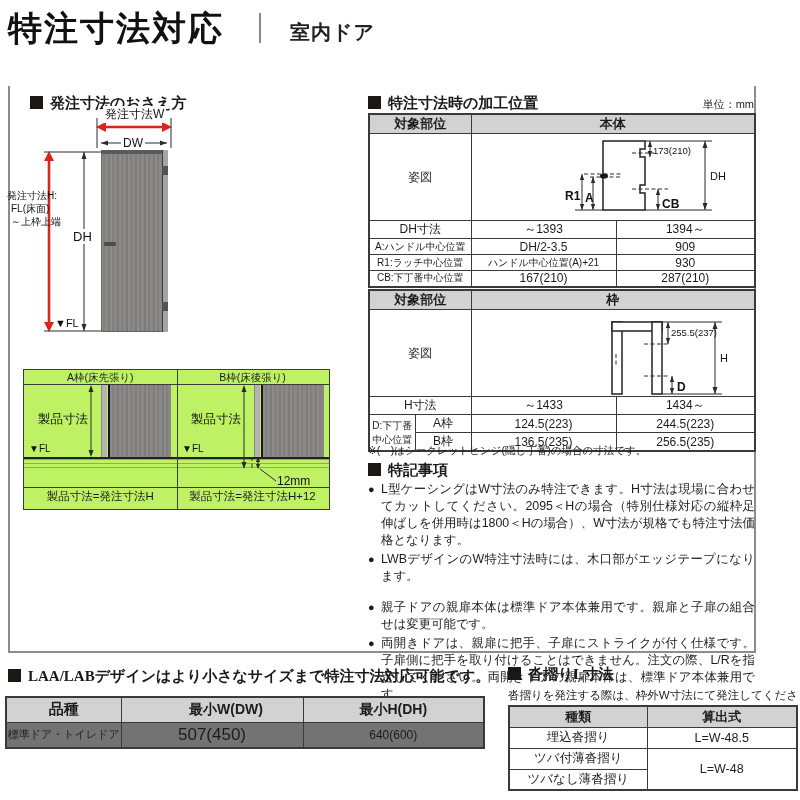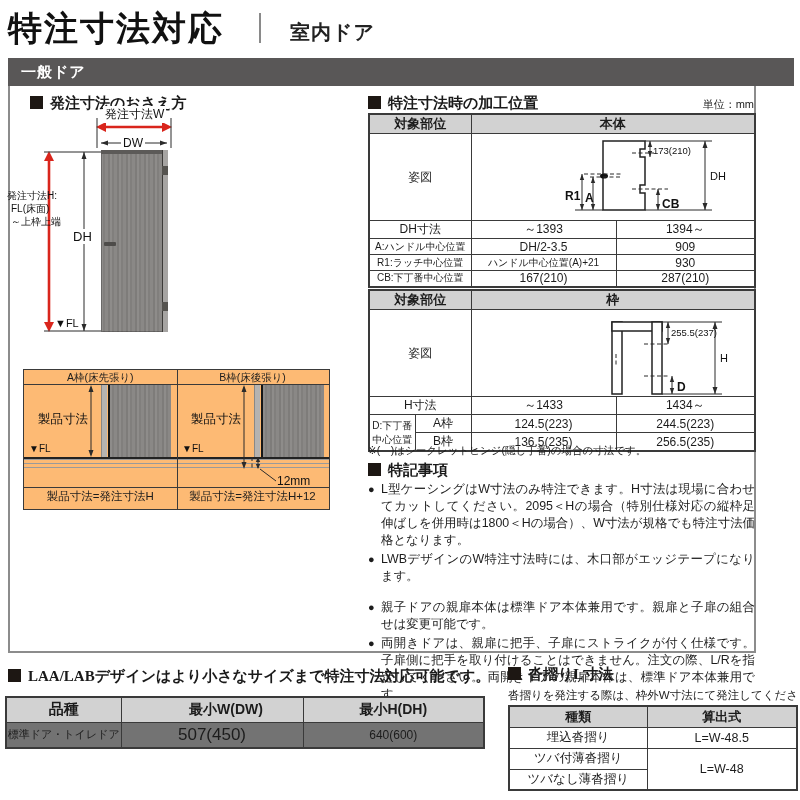--- a/index.html
+++ b/index.html
@@ -23,21 +23,21 @@
     background:repeating-linear-gradient(90deg,#8e8c8a 0 2px,#817f7d 2px 4px,#8a8886 4px 7px,#7e7c7a 7px 9px);
     box-shadow:inset 0 0 0 1px rgba(40,40,40,.35);}
   .door-toprail{position:absolute;left:0;top:0;width:100%;height:4px;background:#5c5a58;}
   .door-jamb{position:absolute;right:0;top:0;width:6px;height:100%;background:#a6a4a2;border-left:1.5px solid #3c3a38;box-sizing:border-box;}
   .door-handle{position:absolute;left:3px;top:92px;width:12px;height:4px;background:#4e4c4a;border-radius:1px;}
   .hinge{position:absolute;right:0;width:6px;height:9px;background:#55534f;}
   .dim-label{font-size:12px;background:#fff;padding:0 2px;color:#111;}
   .hlab{font-size:10px;line-height:12.5px;color:#111;}
   .fl-label{font-size:11px;color:#111;}
   
-  .ab-table{left:23px;top:369px;width:307px;height:141px;border:1.5px solid #3a3a3a;box-sizing:border-box;background:#fdba74;}
+  .ab-table{left:23px;top:369px;width:307px;height:141px;border:1.5px solid #3a3a3a;box-sizing:border-box;background:#bef264;}
   .ab-head{position:absolute;left:0;top:0;width:100%;height:15px;border-bottom:1px solid #3a3a3a;box-sizing:border-box;}
   .ab-head-cell{position:absolute;top:0;height:15px;font-size:10.5px;line-height:14px;text-align:center;box-sizing:border-box;}
   .ab-body{position:absolute;left:0;top:15px;width:100%;height:105px;}
   .ab-foot{position:absolute;left:0;bottom:4px;width:100%;height:18px;border-top:1px solid #3a3a3a;box-sizing:border-box;}
   .ab-foot-cell{position:absolute;top:0;height:18px;font-size:11.5px;line-height:17px;text-align:center;box-sizing:border-box;}
   .ab-vdiv{position:absolute;top:0;bottom:0;left:152.5px;width:1px;background:#3a3a3a;}
   .wood-frame{position:absolute;width:6px;background:#b5b3b1;border-left:1px solid #8a8886;box-sizing:border-box;}
   .wood-door{position:absolute;background:repeating-linear-gradient(90deg,#8e8c8a 0 2px,#817f7d 2px 4px,#8a8886 4px 7px,#7e7c7a 7px 9px);border-left:2px solid #161616;box-sizing:border-box;}
   .fl-line{position:absolute;left:0;width:100%;height:1.5px;background:#222;top:72px;}
   .floor-hatch{position:absolute;left:0;top:74px;width:100%;height:12px;
@@ -76,21 +76,20 @@
   .outline{fill:#fff;stroke:#222;stroke-width:1.5;}
 </style>
 </head>
 <body>
 
 <div id="canvas">
 
   <div class="abs page-title">特注寸法対応</div>
   <div class="abs title-divider"></div>
   <div class="abs page-subtitle">室内ドア</div>
-  <div class="abs category-bar">一般ドア</div>
 
   <div class="abs main-box"></div>
 
   <div class="abs sec-head" style="left:30px;top:94px;">
     <span class="sq"></span><span>発注寸法のおさえ方</span>
   </div>
 
   <div class="abs door">
     <div class="door-toprail"></div>
     <div class="door-jamb"></div>

